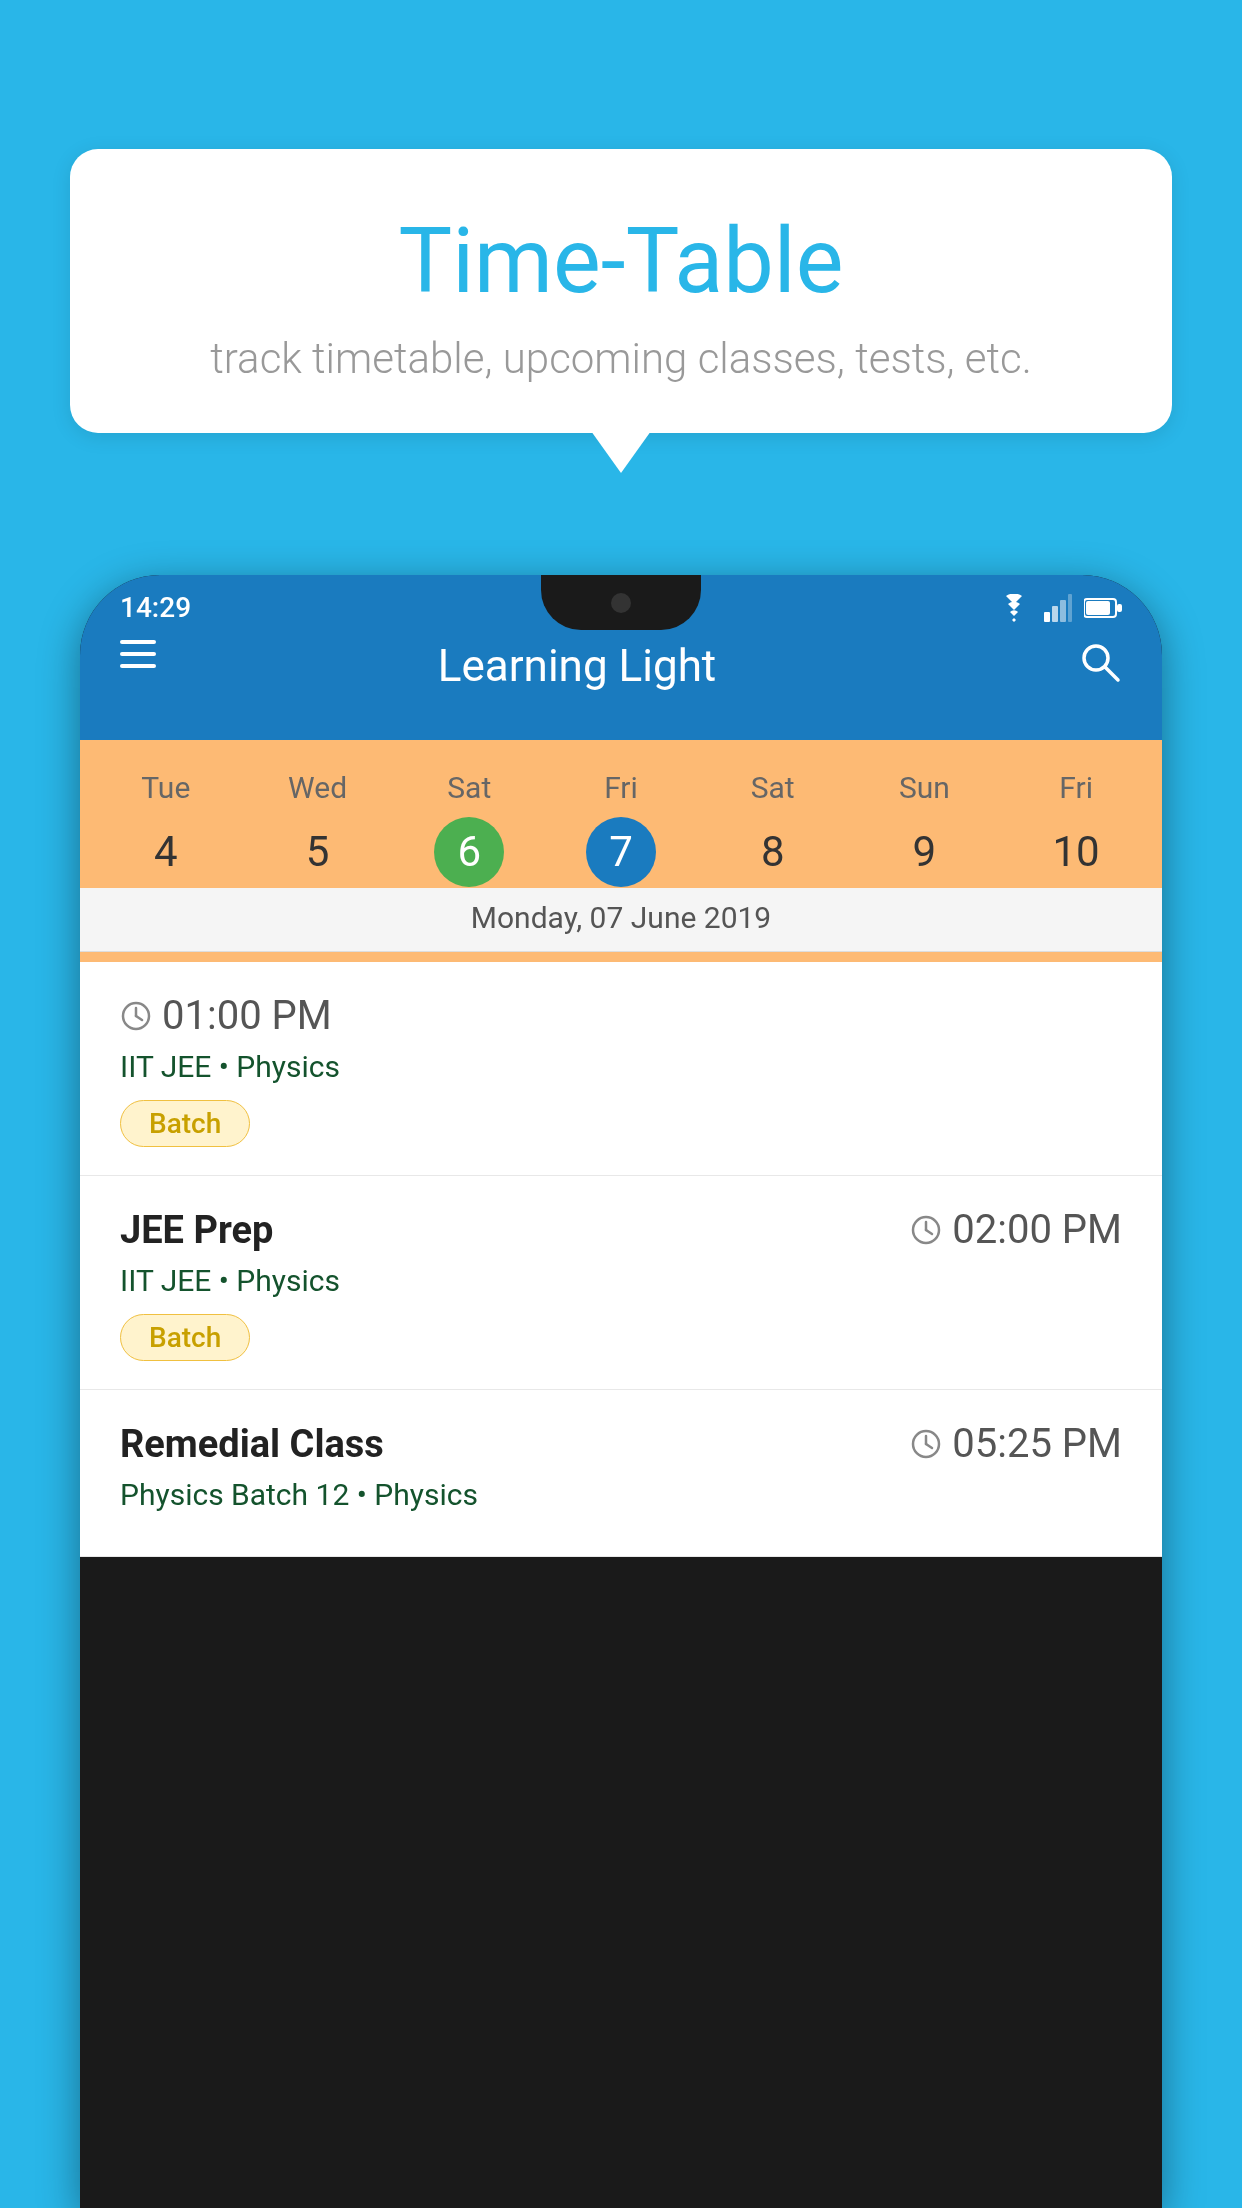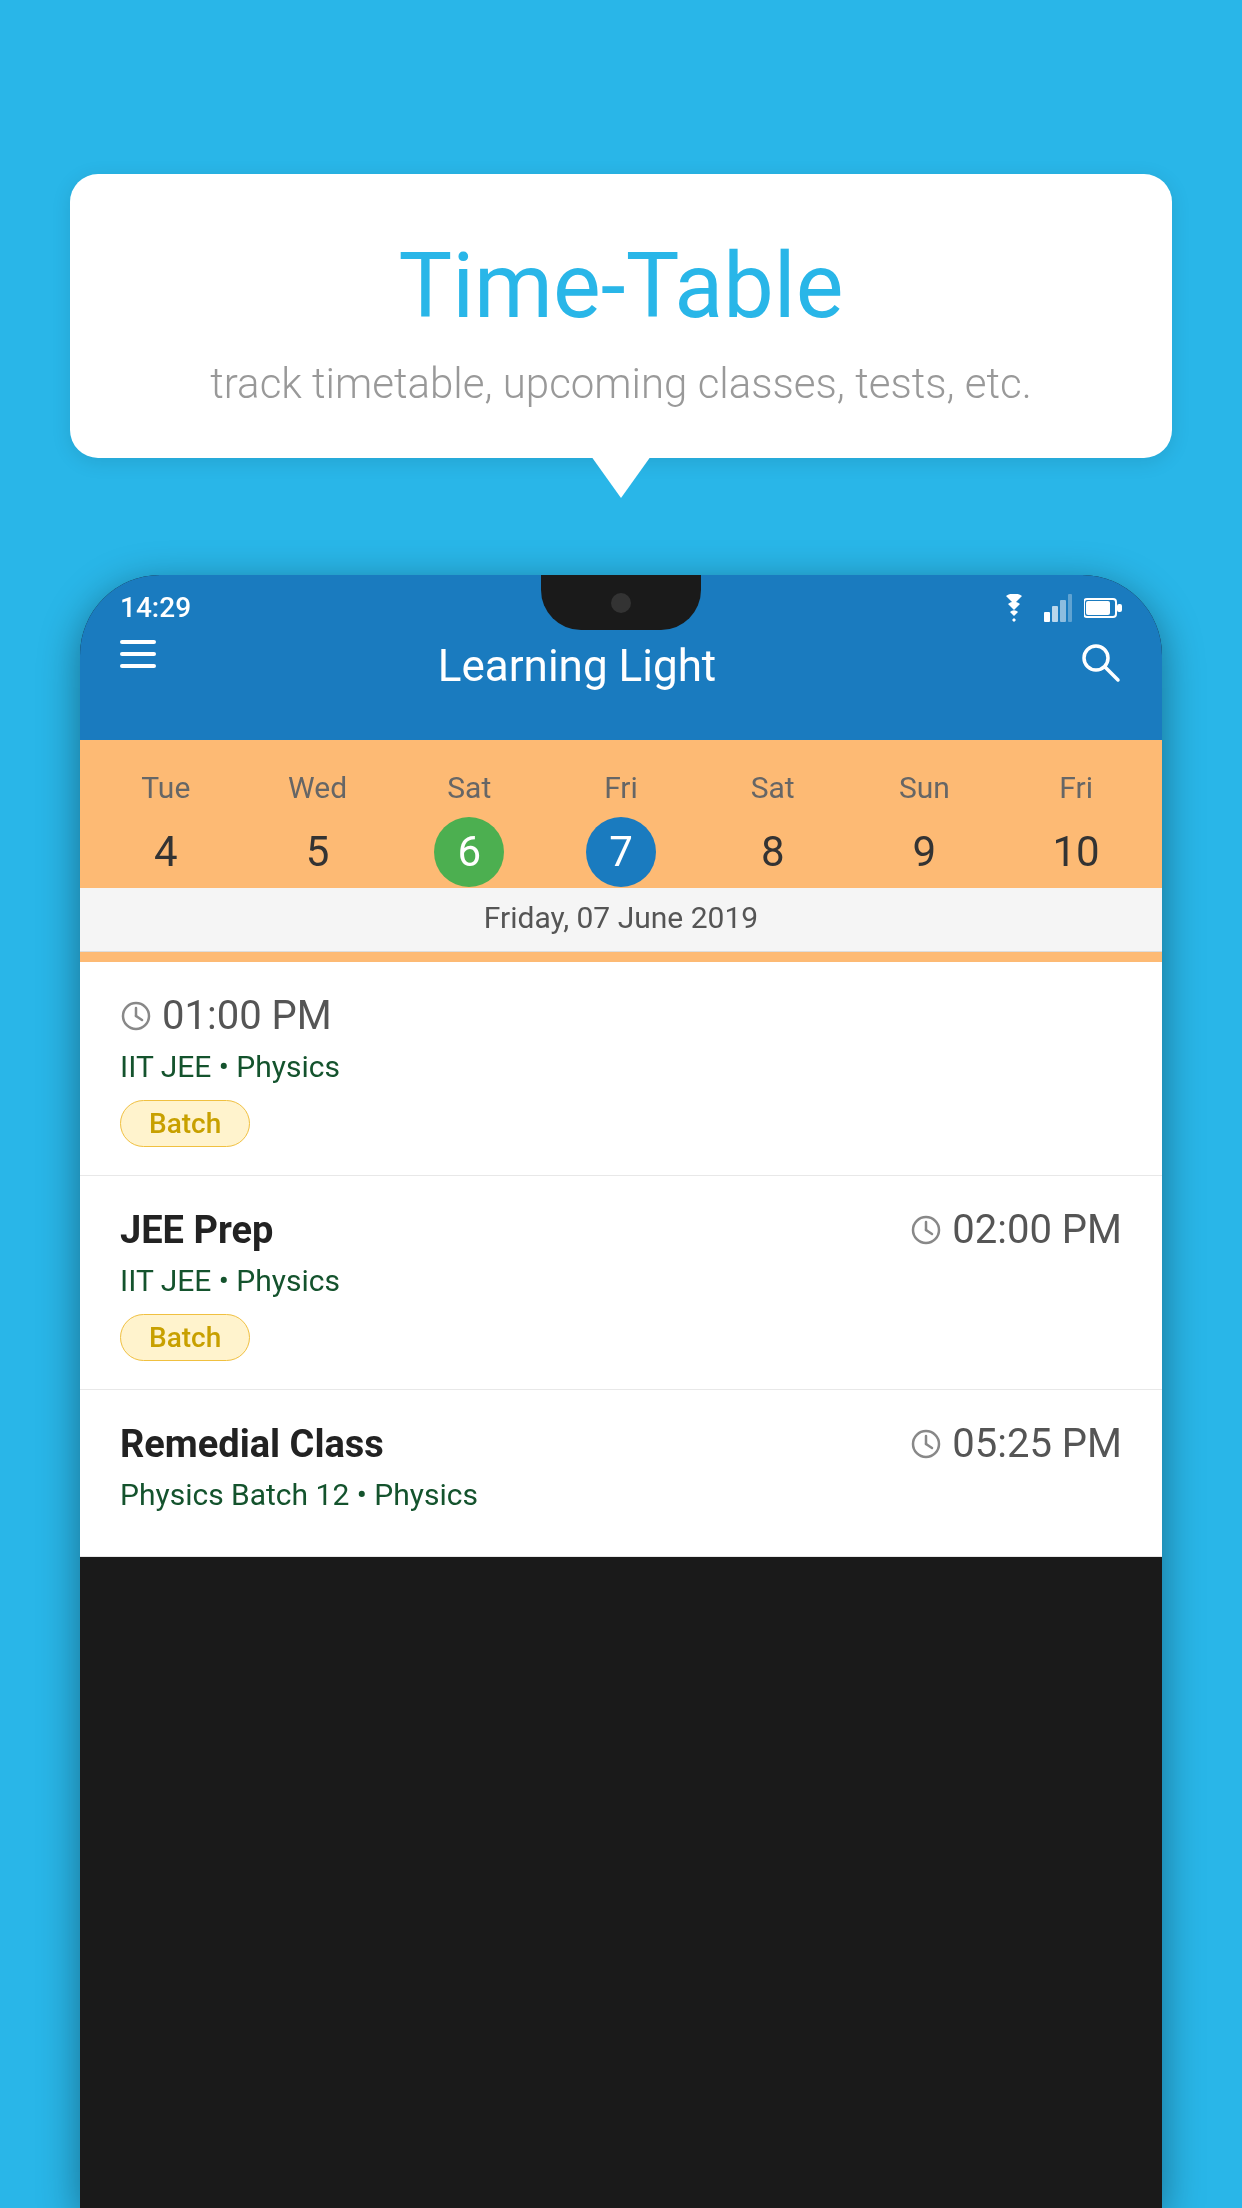--- a/index.html
+++ b/index.html
@@ -9,21 +9,21 @@
       height: 2208px;
       background-color: #29B6E8;
       font-family: 'Roboto', Arial, sans-serif;
       overflow: hidden;
       position: relative;
     }
 
     
     .speech-bubble {
       position: absolute;
-      top: 174px;
+      top: 149px;
       left: 70px;
       right: 70px;
       background: #fff;
       border-radius: 28px;
       padding: 60px 40px 50px;
       text-align: center;
       box-shadow: 0 4px 20px rgba(0,0,0,0.1);
     }
     .speech-bubble::after {
       content: '';
@@ -304,21 +304,21 @@
     </div>
     <div class="day-numbers">
       <div class="day-number">4</div>
       <div class="day-number">5</div>
       <div class="day-number today">6</div>
       <div class="day-number selected">7</div>
       <div class="day-number">8</div>
       <div class="day-number">9</div>
       <div class="day-number">10</div>
     </div>
-    <div class="selected-date-label">Friday, 07 June 2019</div>
+    <div class="selected-date-label">Monday, 07 June 2019</div>
   </div>
 
   <div class="schedule-list">
 
     <div class="schedule-item">
       <div class="schedule-item-row1">
         <span class="schedule-item-time">
           <svg width="32" height="32" viewBox="0 0 32 32" fill="none">
             <circle cx="16" cy="16" r="13" stroke="#888" stroke-width="2.5"></circle>
             <line x1="16" y1="8" x2="16" y2="16" stroke="#888" stroke-width="2.5" stroke-linecap="round"></line>

